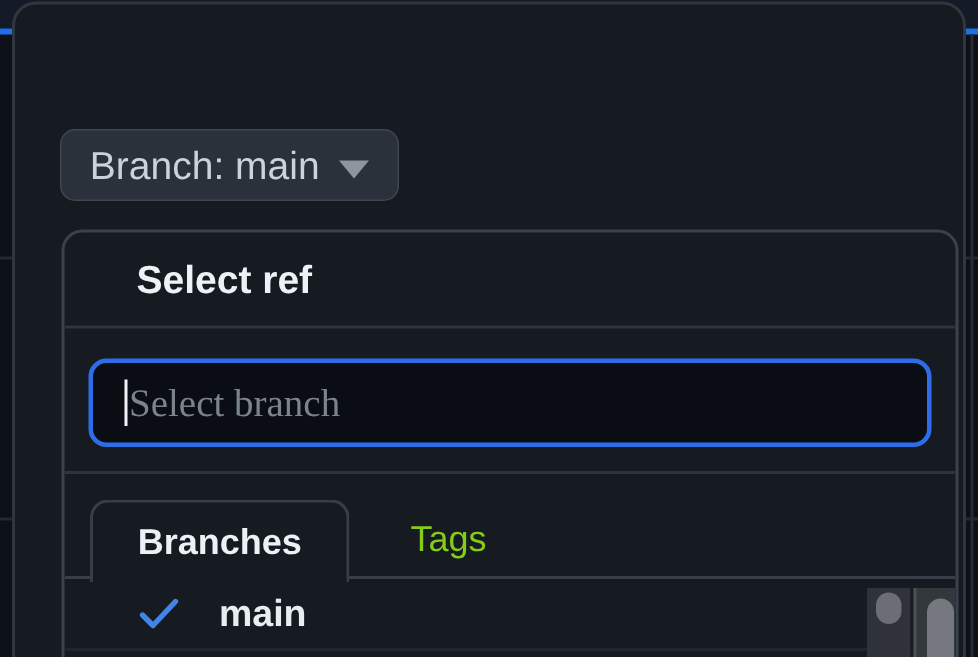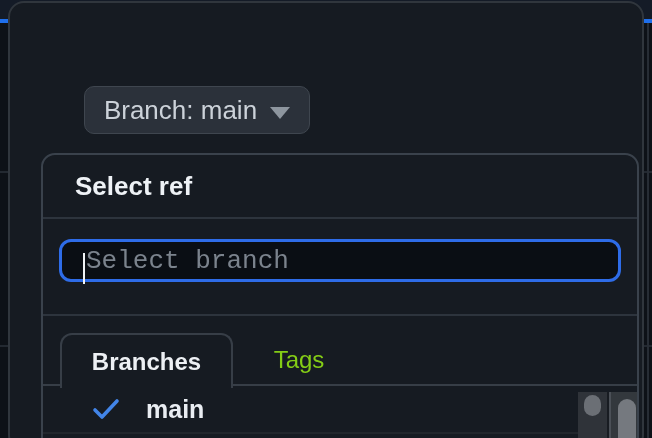--- a/index.html
+++ b/index.html
@@ -31,54 +31,53 @@
     font-size: 27px; font-weight: 700; color: #eef2f6;
   }
   .ref-button {
     position: absolute; left: 30px; top: 83px;
     width: 226px; height: 48px;
     background: #2b313a;
     border: 1px solid #3f464f;
     border-radius: 10px;
     display: flex; align-items: center; justify-content: center; gap: 13px;
     cursor: pointer;
-    margin-left: 44px;
   }
   .ref-button-label { font-size: 26px; color: #ccd2d9; }
   .chevron-down {
     width: 0; height: 0; margin-top: 5px;
     border-left: 10px solid transparent;
     border-right: 10px solid transparent;
     border-top: 12px solid #8d959e;
   }
 
   
   .ref-panel {
     position: absolute; left: 31px; top: 150px;
     width: 598px; height: 302px;
     background: #161b22;
     border: 2px solid #3a424c;
     border-radius: 14px;
     overflow: hidden;
   }
   .panel-header {
     height: 64px; border-bottom: 2px solid #2d343d;
-    display: flex; align-items: center; padding-left: 32px;
+    display: flex; align-items: center; padding-left: 48px;
   }
   .panel-title { font-size: 26px; font-weight: 700; color: #eef2f6; }
 
   .search-section { position: relative; height: 97px; border-bottom: 2px solid #2d343d; }
   .search-input {
     position: absolute; left: 16px; top: 20px;
-    width: 562px; height: 43px;
+    width: 562px; height: 59px;
     background: #0a0e14;
     border: 3px solid var(--accent-focus, #2e6ce8);
     border-radius: 12px;
     padding-left: 24px;
-    font-family: Liberation Mono, monospace;
+    font-family: Liberation Serif, serif;
     font-size: 26px; color: #e6edf3;
     outline: none; caret-color: #f0f3f6;
   }
   .search-input::placeholder { color: #7b838d; opacity: 1; }
   .text-caret {
     position: absolute; left: 40px; top: 34px;
     width: 2px; height: 31px; background: #f0f3f6;
   }
 
   .tabs-section { position: relative; height: 70px; border-bottom: 2px solid #373e47; }

